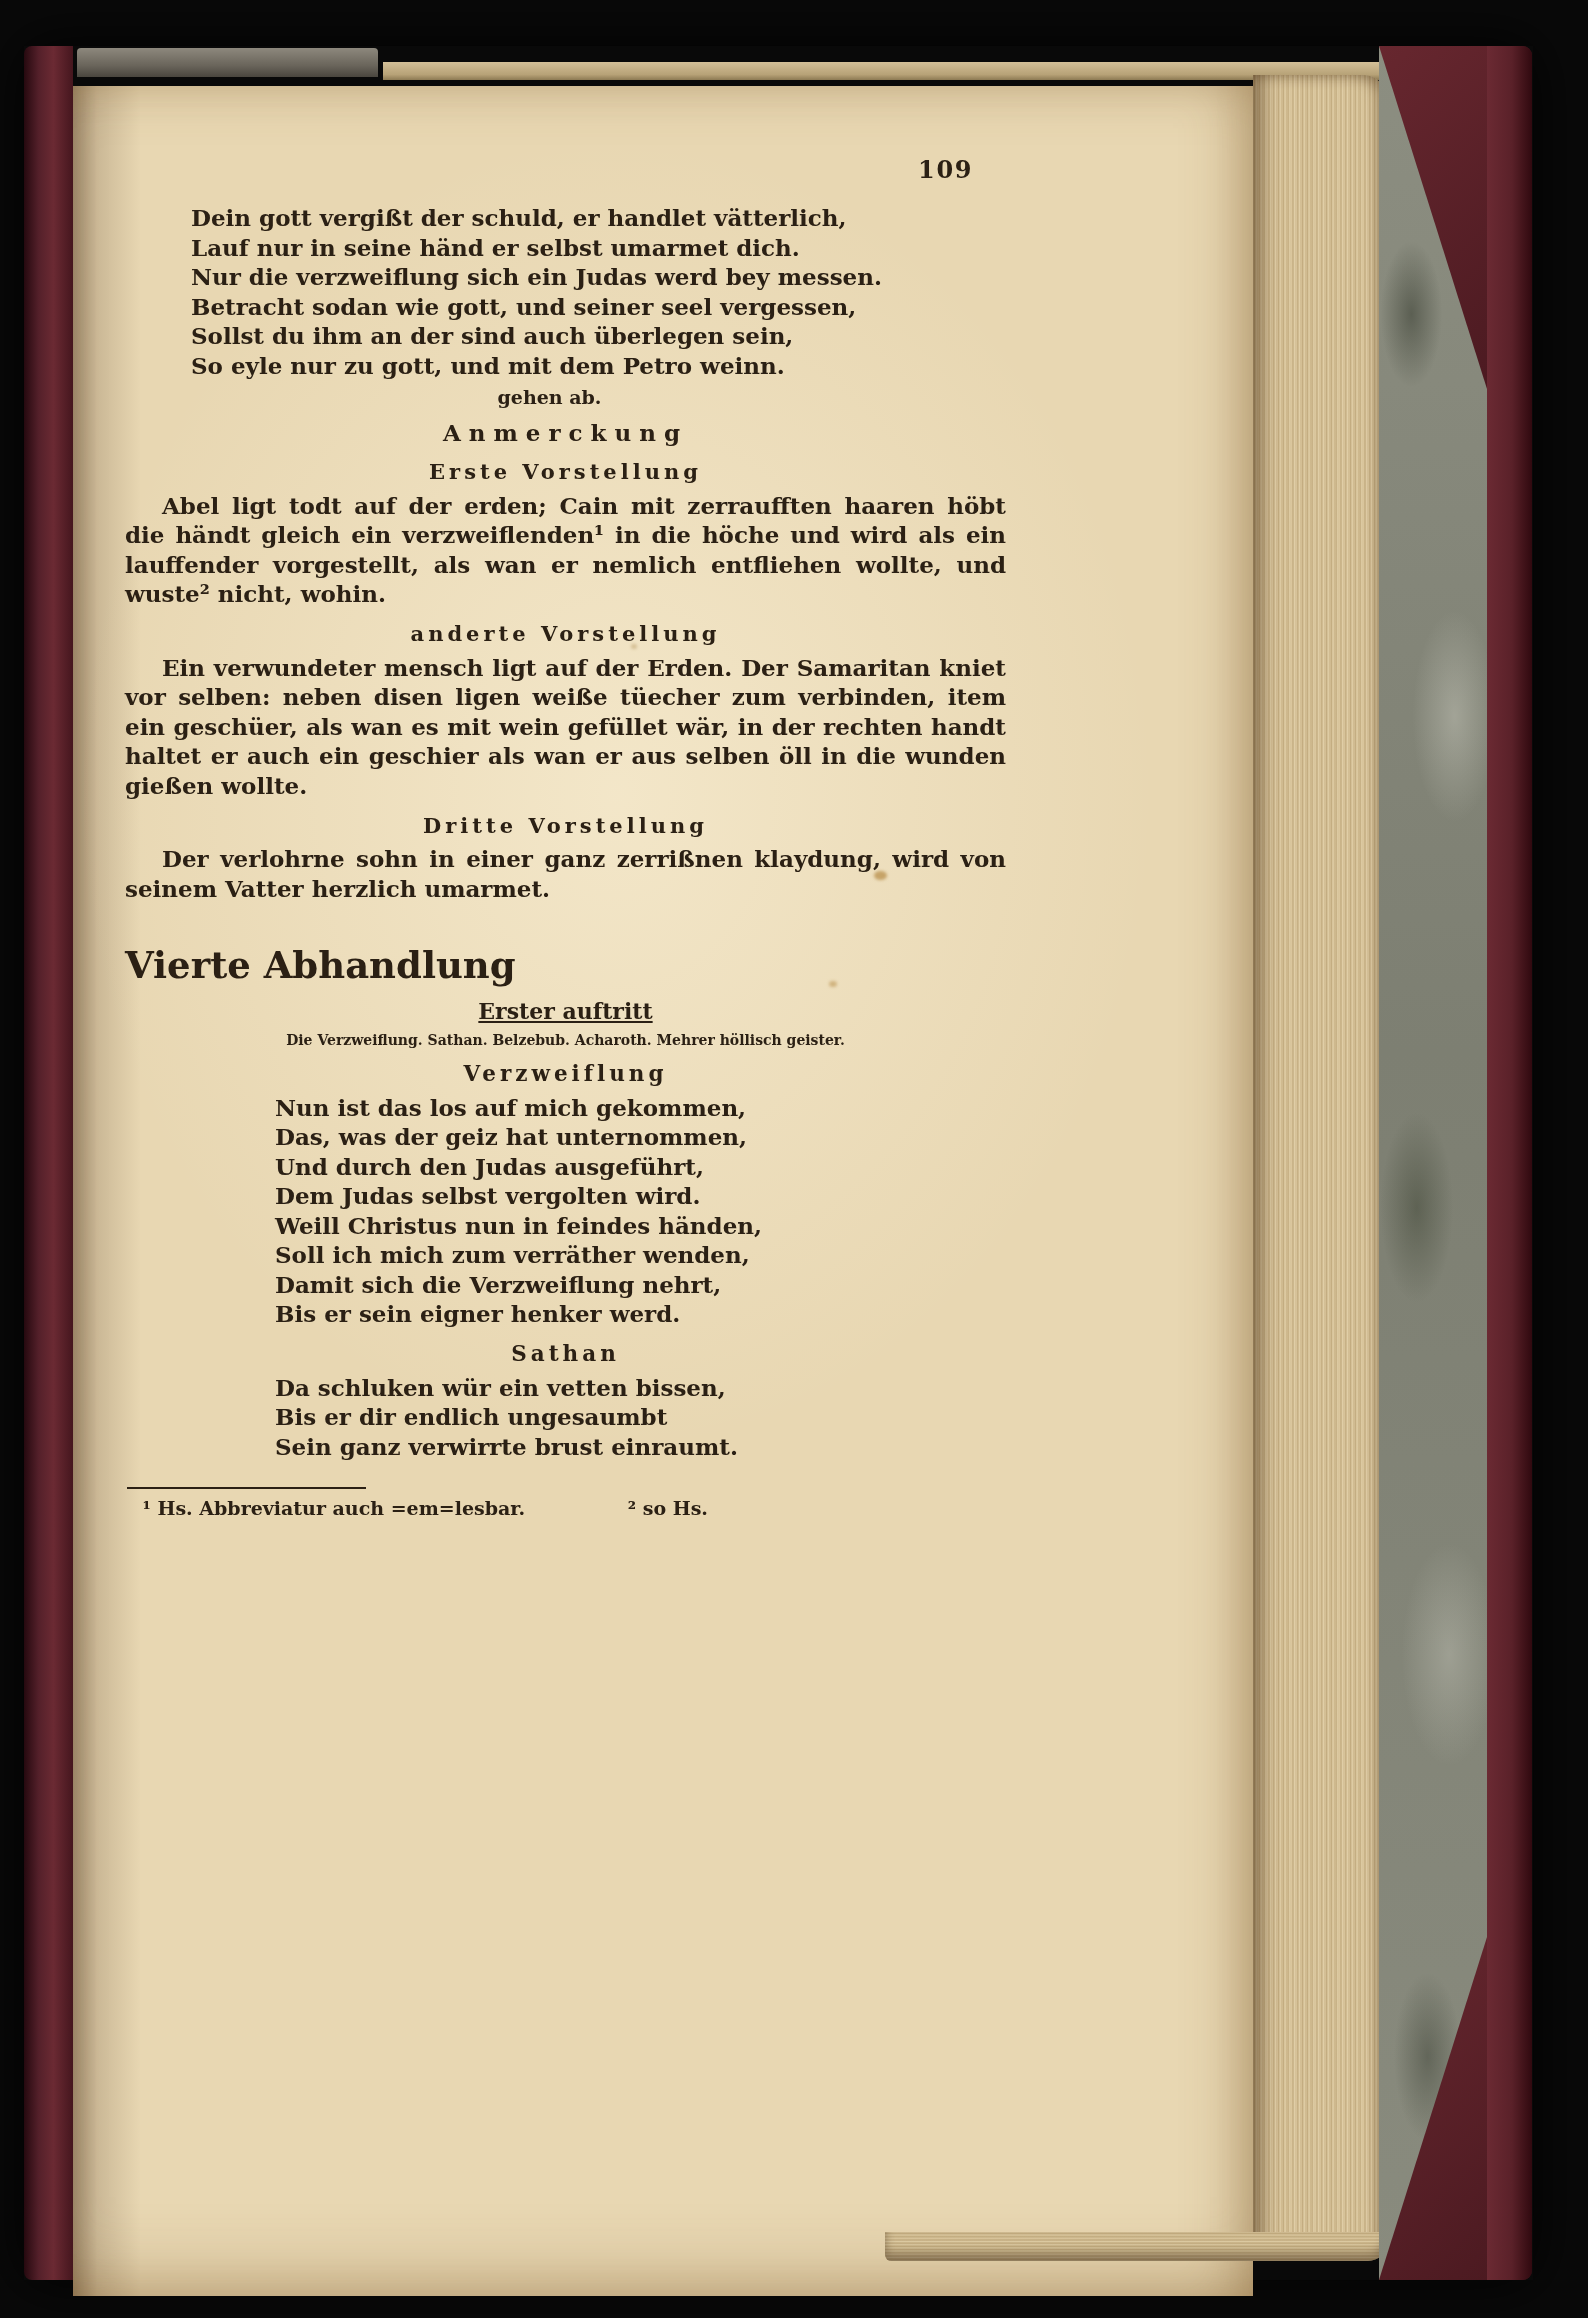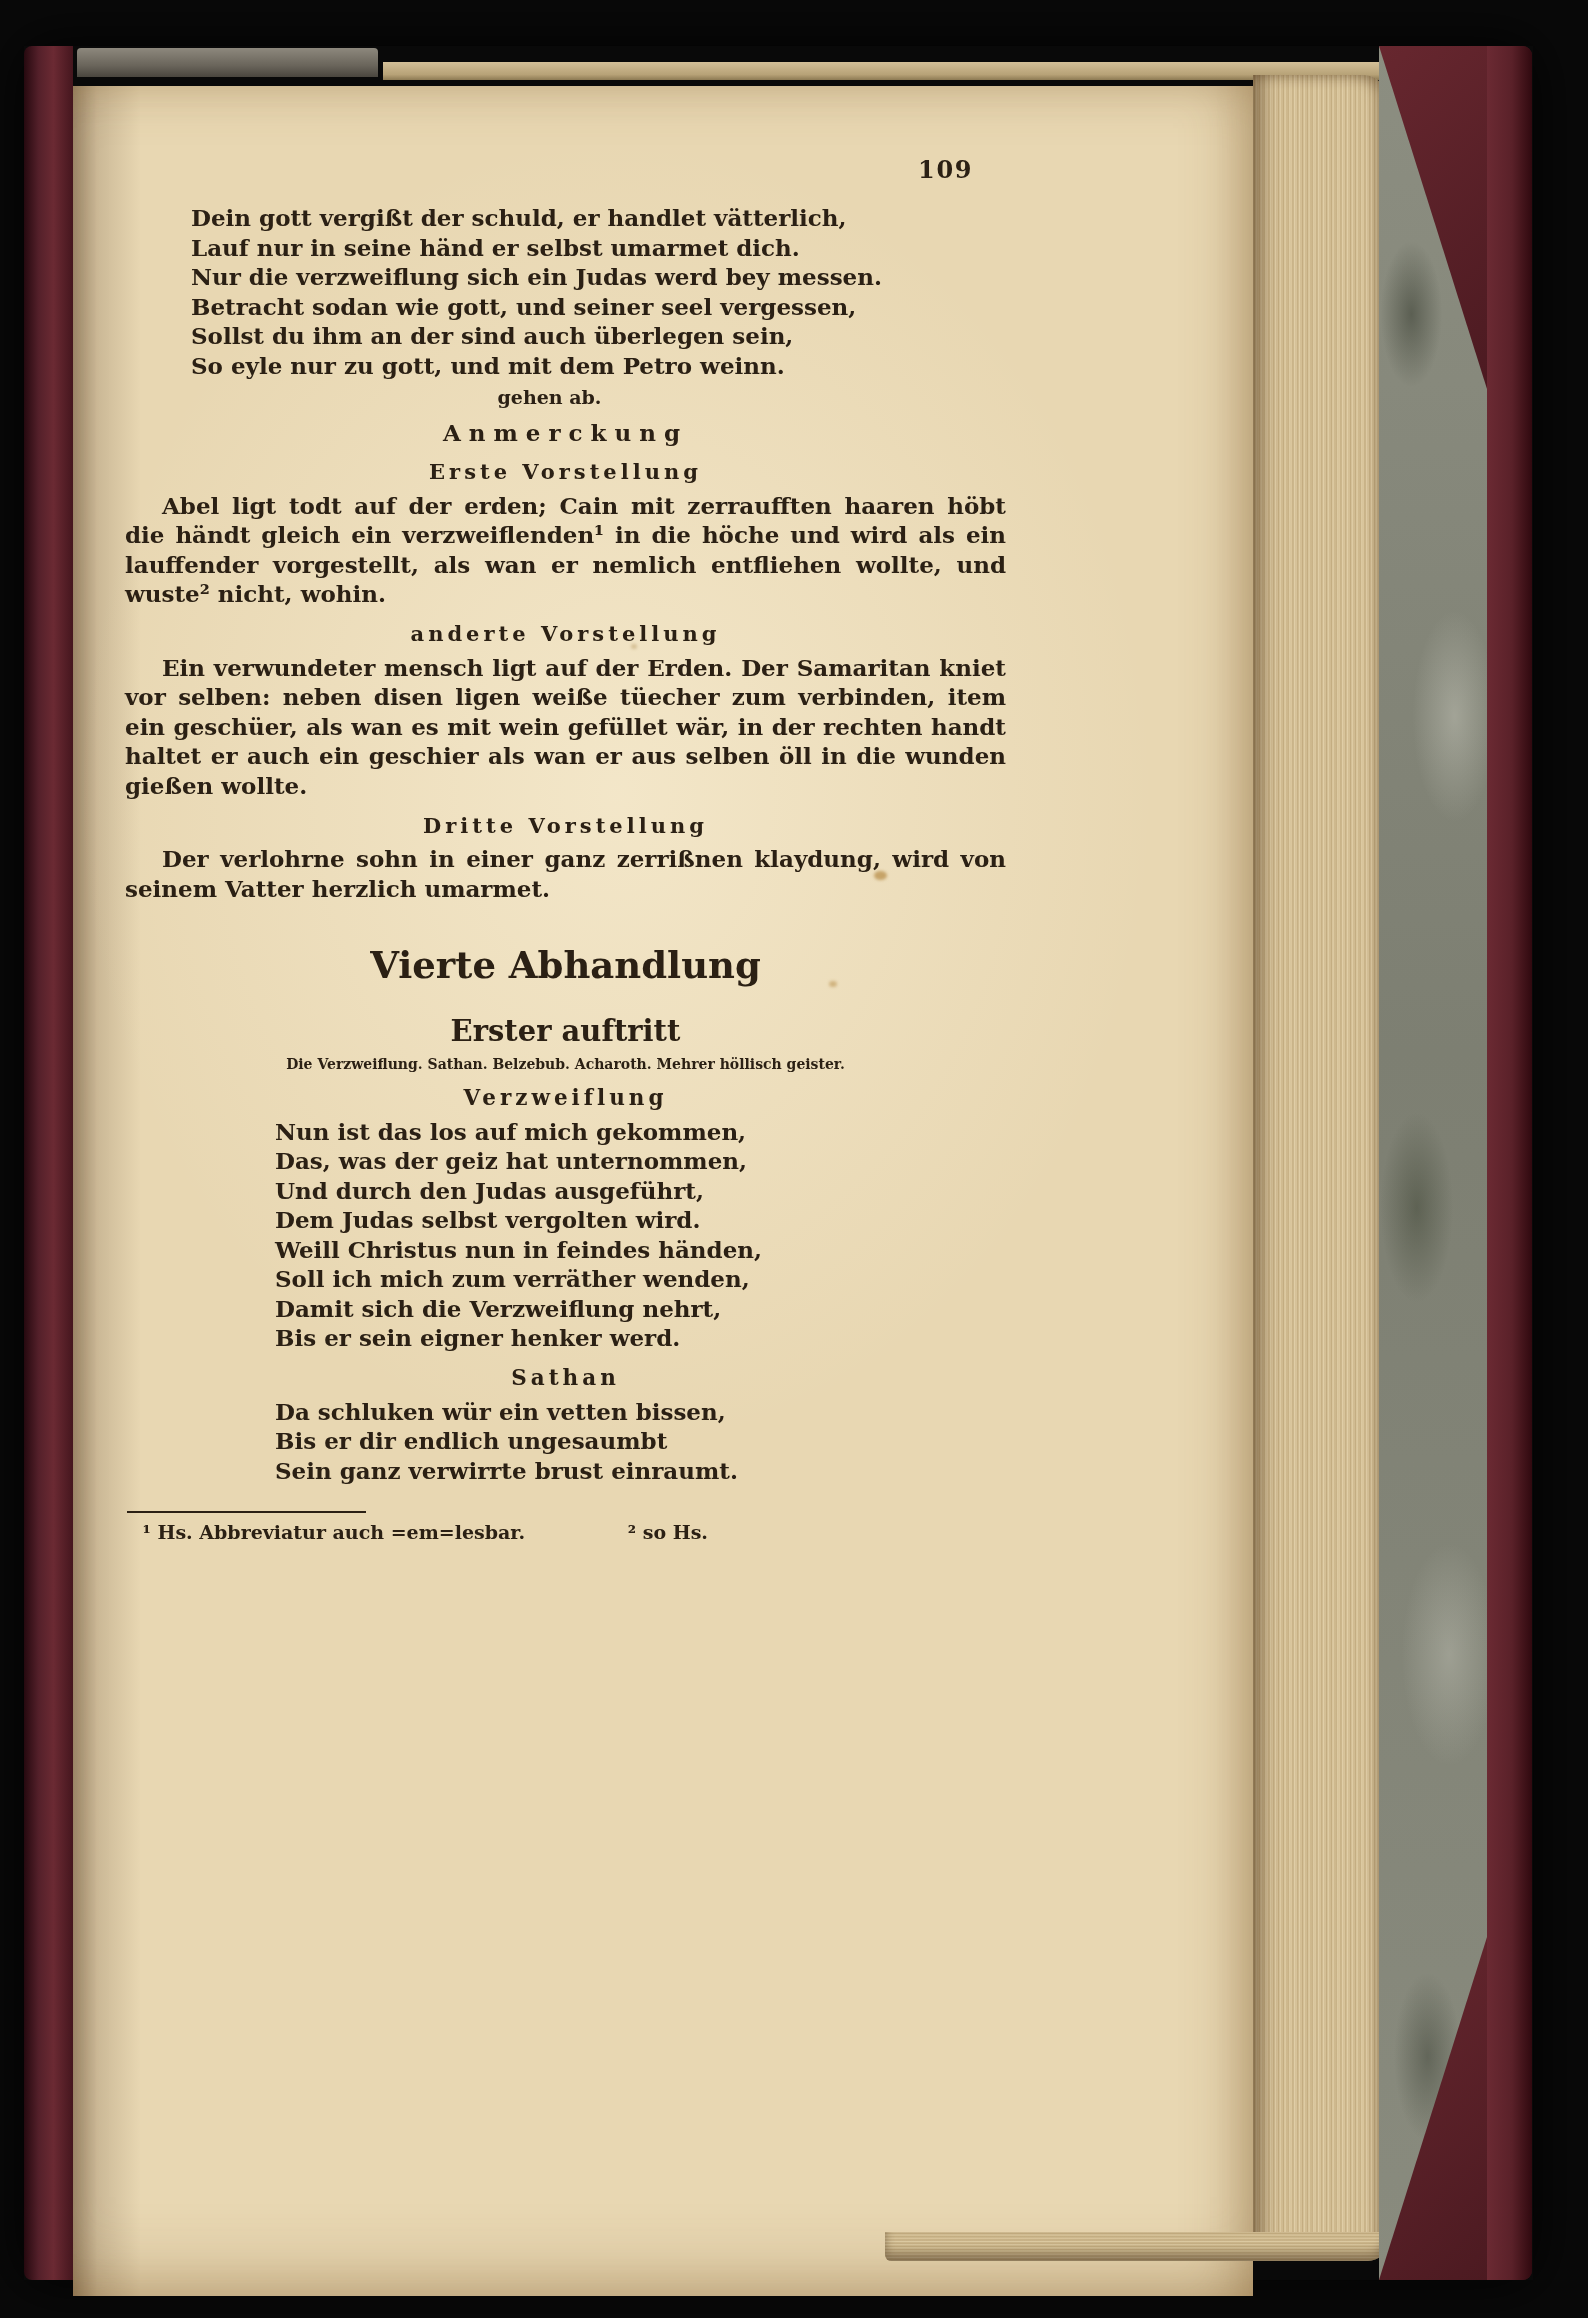--- a/index.html
+++ b/index.html
@@ -116,28 +116,29 @@
   }
   .body-par {
     font-size: 23px;
     line-height: 29.5px;
     text-align: justify;
     text-indent: 37px;
     margin: 0;
   }
 
   .h-act {
-    text-align: center;
+    text-align: left;
     font-size: 37px;
     margin: 40px 0 6.4px;
   }
   .h-scene {
     text-align: center;
-    font-size: 29px;
-    margin: 27px 0 8px;
+    font-size: 22px;
+    margin: 11px 0 8px;
+    text-decoration: underline;
   }
   .cast-line {
     text-align: center;
     font-size: 14px;
     margin: 0 0 6.4px;
   }
   .h-speaker {
     text-align: center;
     font-size: 21.5px;
     letter-spacing: 4px;

